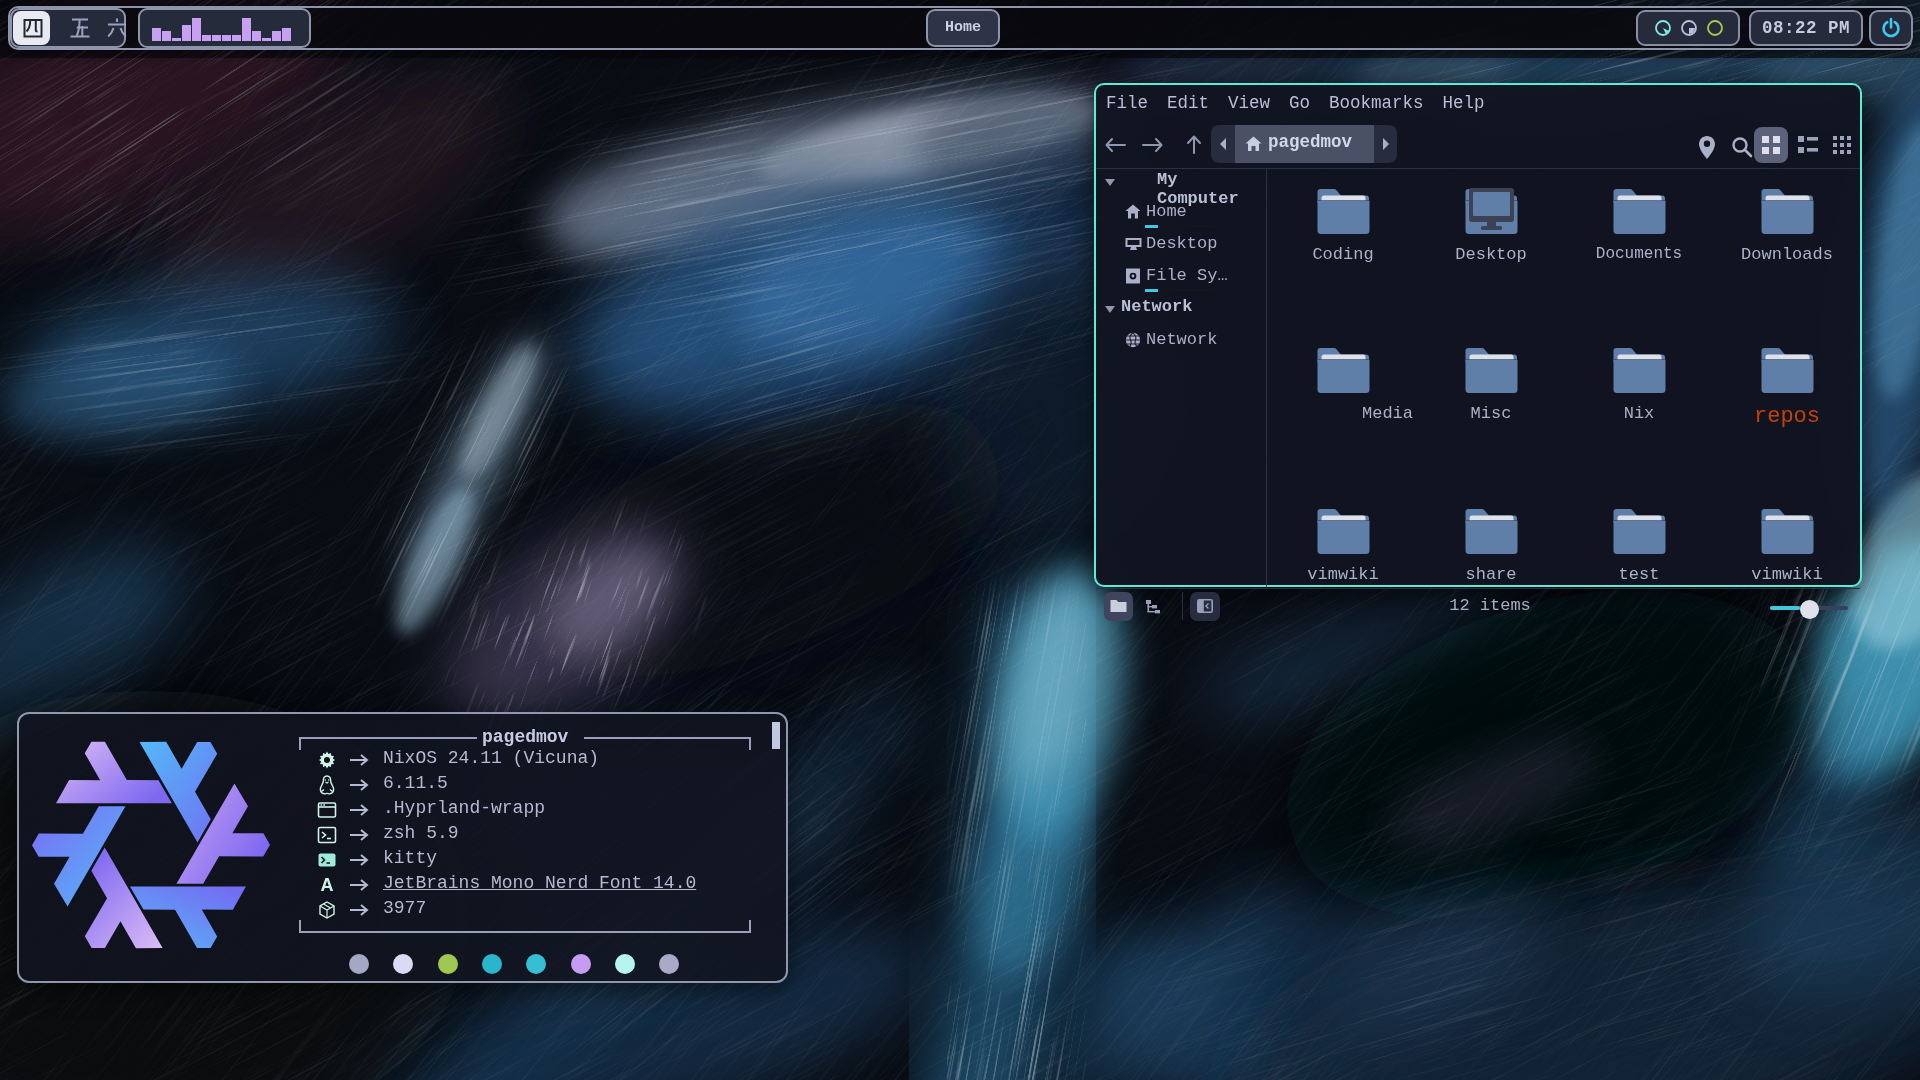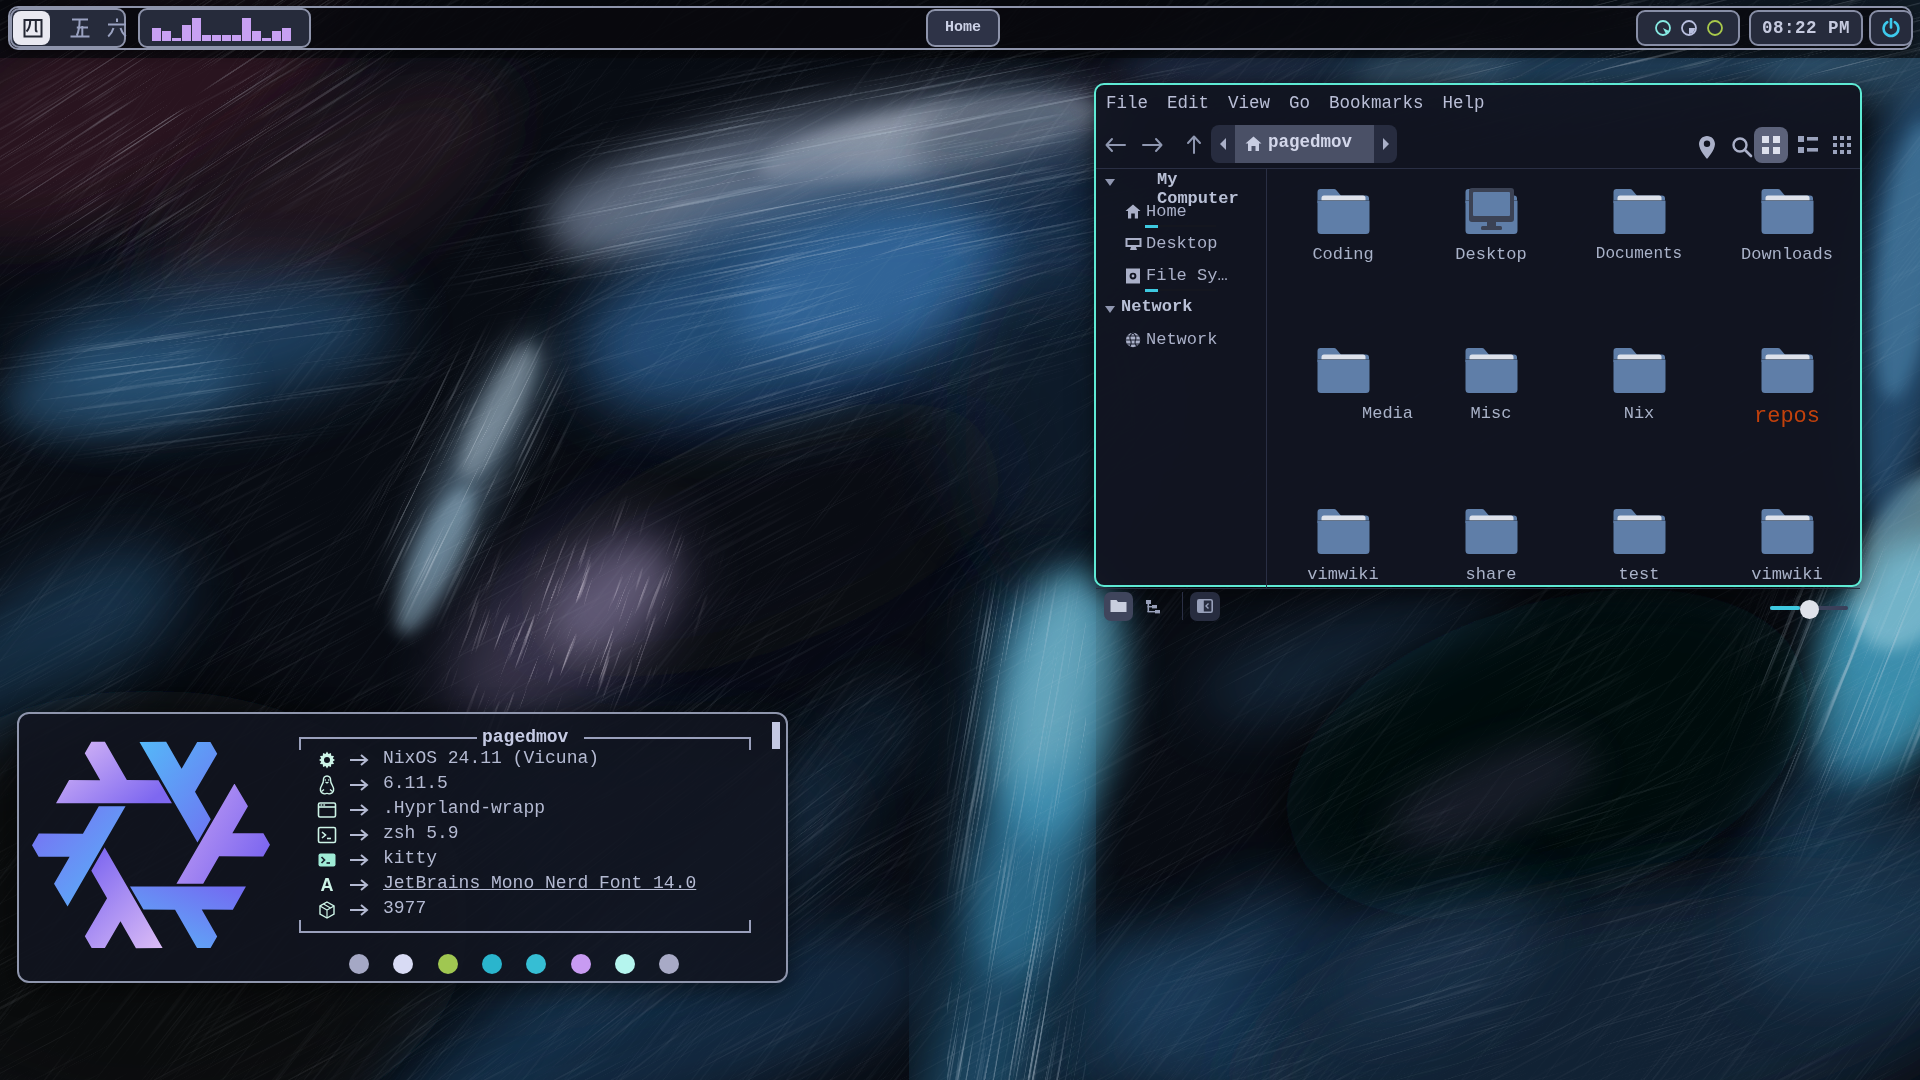--- a/index.html
+++ b/index.html
@@ -516,20 +516,21 @@
           <rect x="2.5" y="12" width="9" height="1.4"></rect>
         </g>
   </svg>
   <div class="abs" style="left:86px; top:507px; width:1px; height:28px; background:#2a2f44;"></div>
   <div class="abs" style="left:94px; top:507px; width:30px; height:29px; background:#272c3f; border-radius:7px;"></div>
   <svg class="abs" style="left:101px; top:514px;" width="16" height="14" viewBox="0 0 16 14">
     <rect x="0.8" y="0.8" width="14.4" height="12.4" rx="1.5" fill="none" stroke="#98a0ba" stroke-width="1.6"></rect>
     <rect x="0.8" y="0.8" width="6" height="12.4" fill="#98a0ba"></rect>
     <path d="M11.5 4.5 L9 7 L11.5 9.5" fill="none" stroke="#98a0ba" stroke-width="1.4"></path>
   </svg>
+  <div class="abs" style="left:10px; top:511px; width:768px; text-align:center; font-size:17px; color:#a7aec4;">12 items</div>
   <div class="abs" style="left:674px; top:521px; width:78px; height:4px; background:#3a405a; border-radius:2px;"></div>
   <div class="abs" style="left:674px; top:521px; width:30px; height:4px; background:#3ec9e0; border-radius:2px;"></div>
   <div class="abs" style="left:704px; top:515px; width:19px; height:19px; background:#dfe2ea; border-radius:50%;"></div>
 </div>
 
 <div class="abs" id="term" style="left:17px; top:712px; width:771px; height:271px;
   background:rgba(17,20,32,0.88); border:2px solid #8f96ad; border-radius:12px; color:#b4bad2; box-shadow:0 6px 26px rgba(0,0,0,0.55);">
 
   <svg class="abs" style="left:13px; top:12px;" width="238" height="238" viewBox="0 0 24 24">
     <defs>

